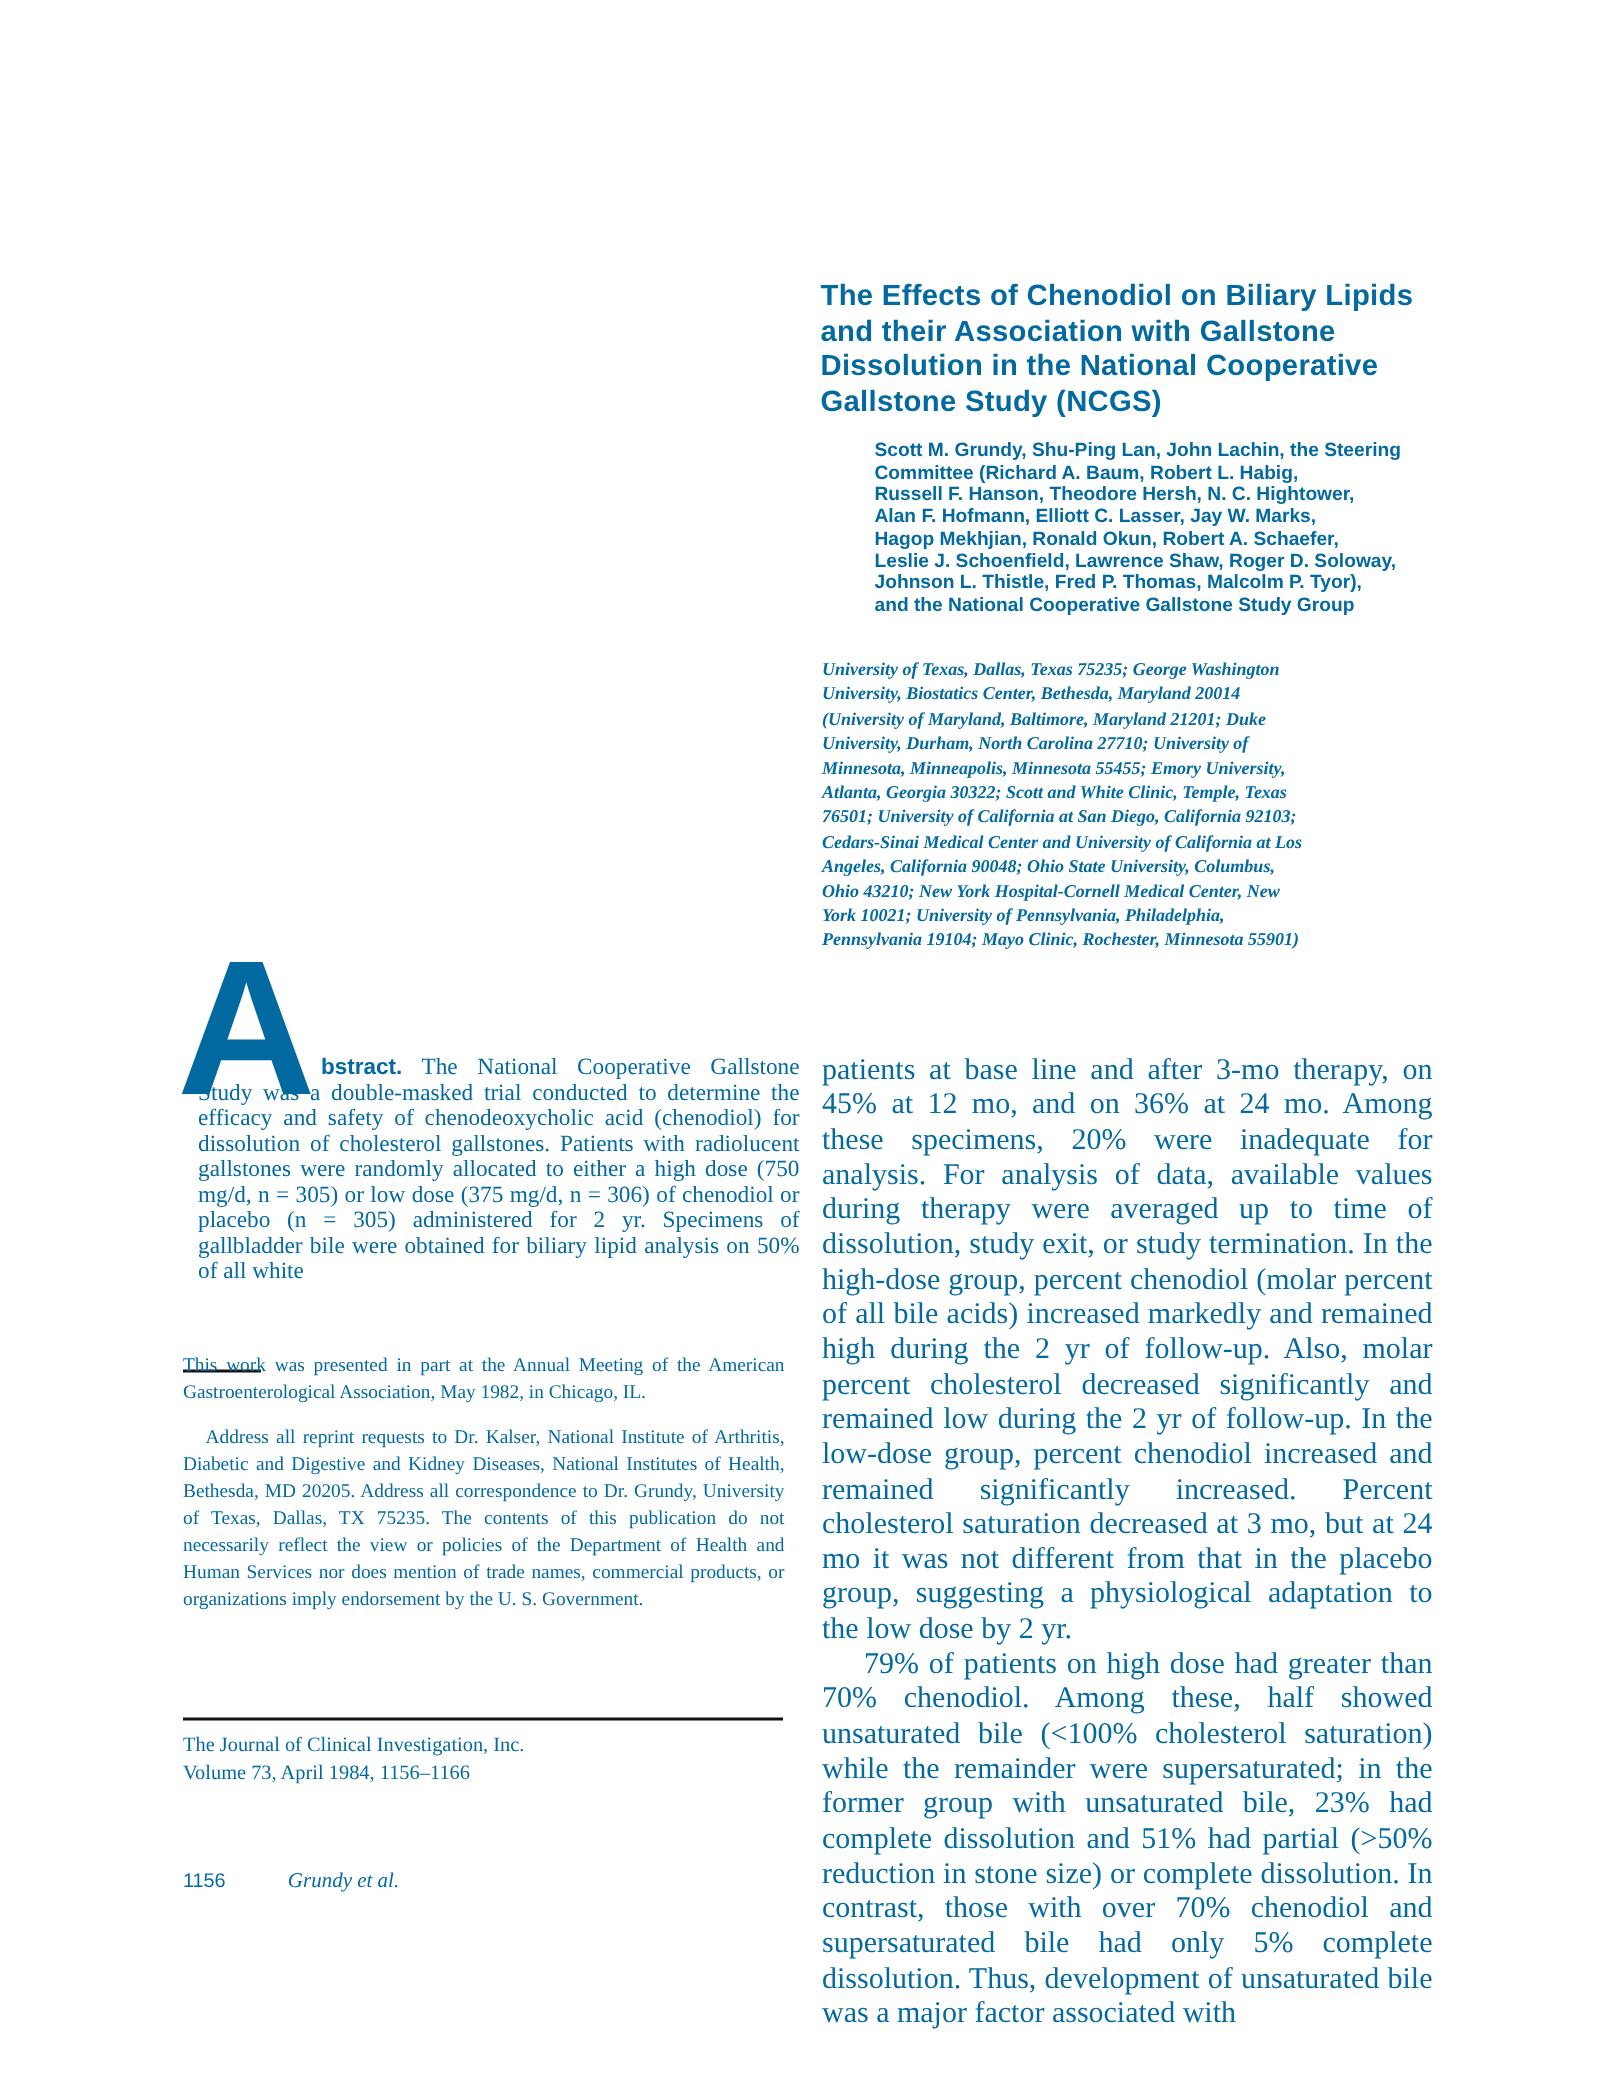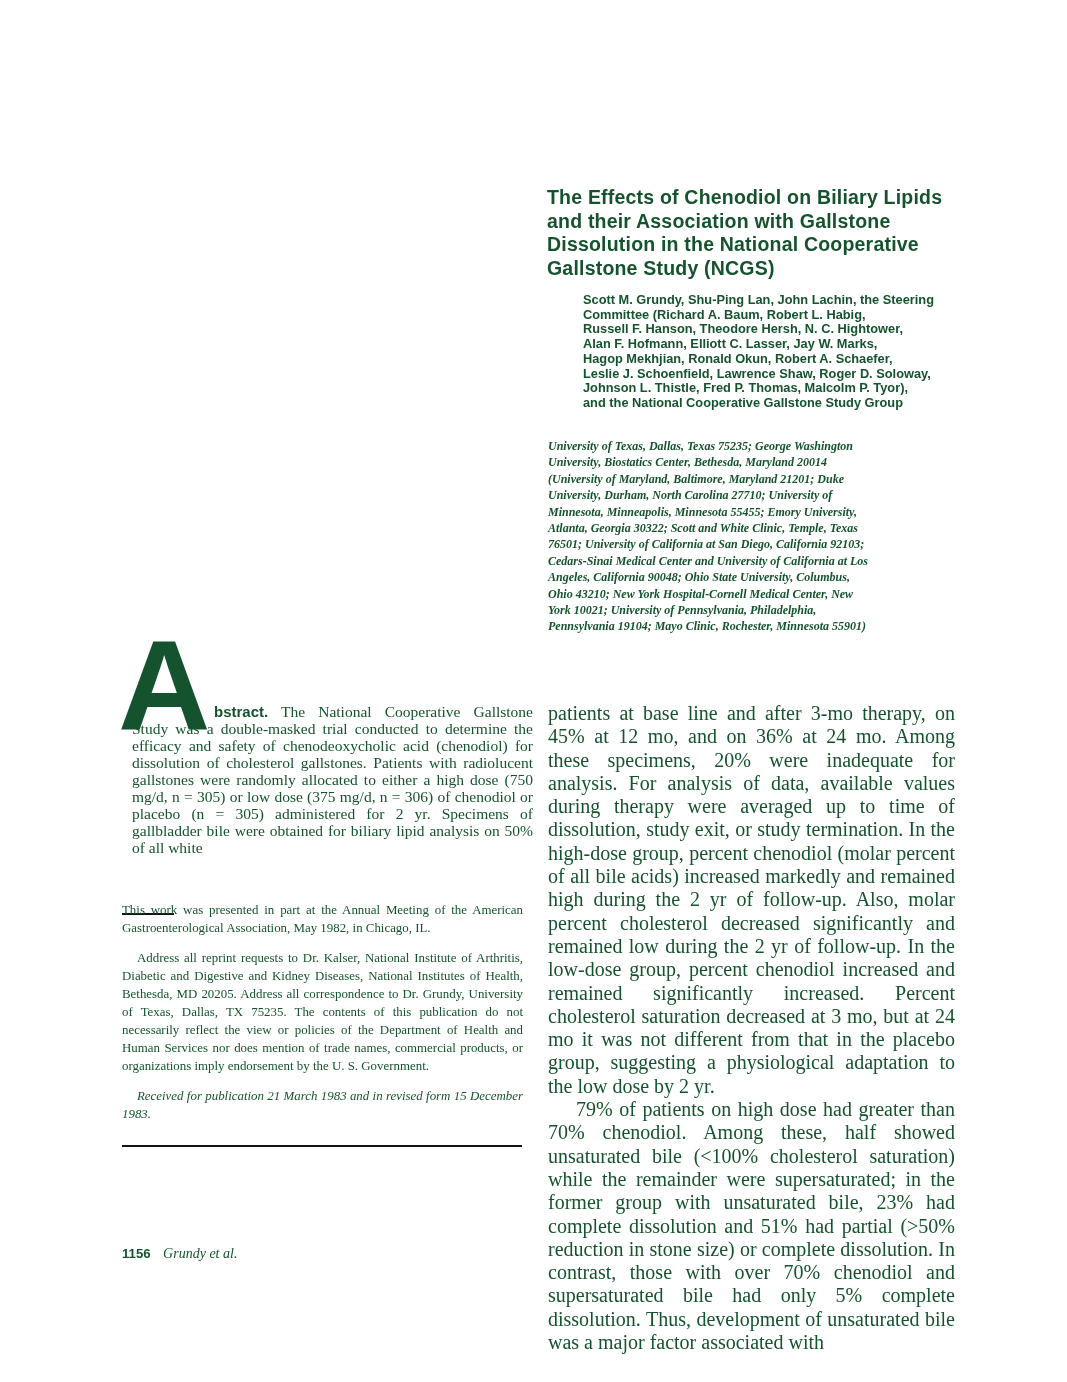--- a/index.html
+++ b/index.html
@@ -2,21 +2,21 @@
 <html><head>
 <meta charset="utf-8">
 <style>
   * { margin: 0; padding: 0; box-sizing: border-box; }
   html, body { background: #e8e8e8; }
   .page {
     position: relative;
     width: 1067px;
     height: 1382px;
     background: #ffffff;
-    color: #14532d;
+    color: #0369a1;
     overflow: hidden;
     margin: 0 auto;
   }
   .pre-line { white-space: pre-line; }
 
   
   .title-block {
     position: absolute;
     left: 547px; top: 186px; width: 412px;
     font-family: "Liberation Sans", sans-serif;
@@ -113,23 +113,23 @@
 
   
   .page-footer {
     position: absolute;
     left: 122px; top: 1246px;
     font-family: "Liberation Serif", serif;
     font-size: 14px;
   }
   .page-footer .folio {
     font-family: "Liberation Sans", sans-serif;
-    font-weight: bold;
+    font-weight: normal;
     font-size: 13.2px;
-    margin-right: 9px;
+    margin-right: 38px;
   }
   .page-footer .running { font-style: italic; }
 </style>
 </head>
 <body>
 
 <div class="page">
 
   <h1 class="title-block pre-line">The Effects of Chenodiol on Biliary Lipids
 and their Association with Gallstone
@@ -165,24 +165,25 @@
   <div class="right-col">
     <p>patients at base line and after 3-mo therapy, on 45% at 12 mo, and on 36% at 24 mo. Among these specimens, 20% were inadequate for analysis. For analysis of data, available values during therapy were averaged up to time of dissolution, study exit, or study termination. In the high-dose group, percent chenodiol (molar percent of all bile acids) increased markedly and remained high during the 2 yr of follow-up. Also, molar percent cholesterol decreased significantly and remained low during the 2 yr of follow-up. In the low-dose group, percent chenodiol increased and remained significantly increased. Percent cholesterol saturation decreased at 3 mo, but at 24 mo it was not different from that in the placebo group, suggesting a physiological adaptation to the low dose by 2 yr.</p>
     <p class="indent">79% of patients on high dose had greater than 70% chenodiol. Among these, half showed unsaturated bile (&lt;100% cholesterol saturation) while the remainder were supersaturated; in the former group with unsaturated bile, 23% had complete dissolution and 51% had partial (&gt;50% reduction in stone size) or complete dissolution. In contrast, those with over 70% chenodiol and supersaturated bile had only 5% complete dissolution. Thus, development of unsaturated bile was a major factor associated with</p>
   </div>
 
   <div class="footnote-rule"></div>
 
   <div class="footnotes">
     <p>This work was presented in part at the Annual Meeting of the American Gastroenterological Association, May 1982, in Chicago, IL.</p>
     <p class="indent">Address all reprint requests to Dr. Kalser, National Institute of Arthritis, Diabetic and Digestive and Kidney Diseases, National Institutes of Health, Bethesda, MD 20205. Address all correspondence to Dr. Grundy, University of Texas, Dallas, TX 75235. The contents of this publication do not necessarily reflect the view or policies of the Department of Health and Human Services nor does mention of trade names, commercial products, or organizations imply endorsement by the U. S. Government.</p>
-    <p class="indent italic">Received for publication 21 March 1983 and in revised form 15 December 1983.</p>
   </div>
 
   <div class="journal-rule"></div>
 
+  <p class="journal-info pre-line">The Journal of Clinical Investigation, Inc.
+Volume 73, April 1984, 1156–1166</p>
 
   <div class="page-footer">
     <span class="folio">1156</span>
     <span class="running">Grundy et al.</span>
   </div>
 
 </div>
 
 </body></html>

